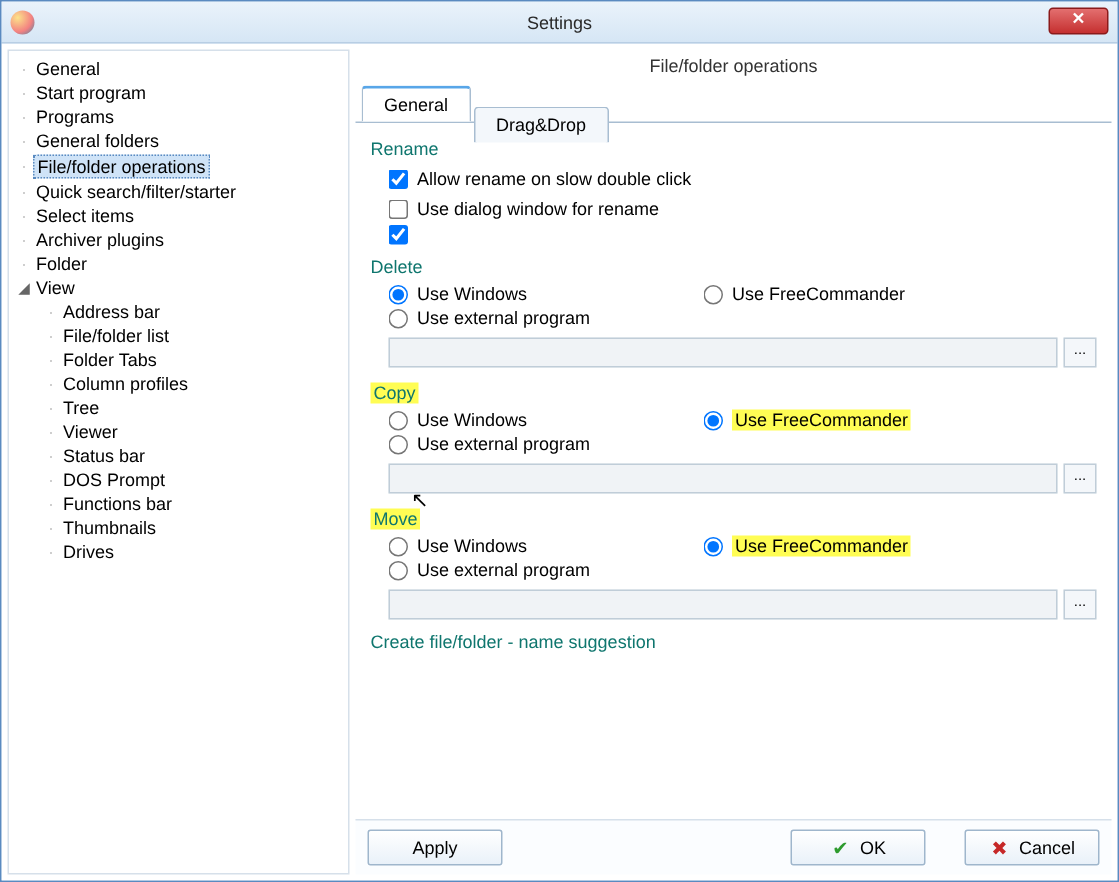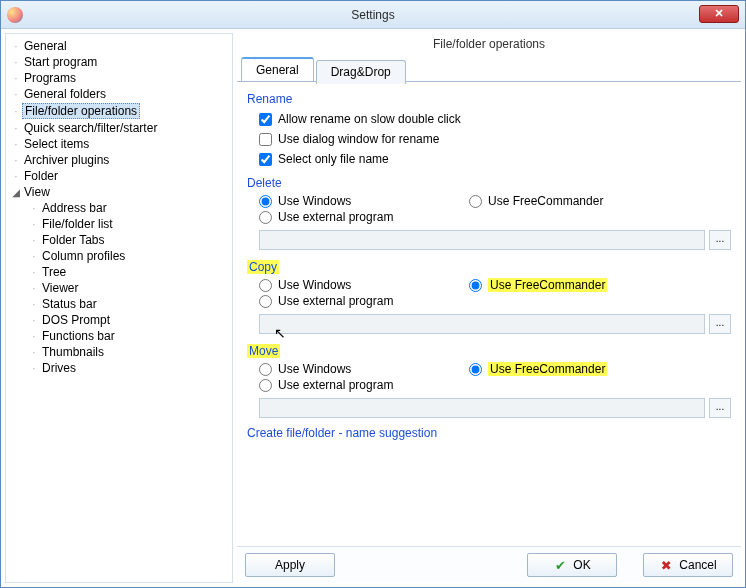--- a/index.html
+++ b/index.html
@@ -112,39 +112,39 @@
   }
   .tab {
     padding: 4px 14px;
     border: 1px solid #a8bdd1;
     border-bottom: none;
     background: #f3f7fb;
     margin-right: 2px;
     border-radius: 3px 3px 0 0;
     cursor: default;
     position: relative;
-    top: 3px;
+    top: 14px;
   }
   .tab.active {
     background: #fff;
     border-top: 2px solid #58a6e8;
     top: 0;
   }
   .tab-body {
     flex: 1;
     background: #fff;
     padding: 8px 10px;
     overflow: auto;
   }
   .group {
     margin-bottom: 8px;
   }
   .group-title {
     margin: 2px 0 4px 0;
-    color: #1d4ed8;
+    color: #0f766e;
   }
   .group-title.hl {
     background: #fffd54;
     display: inline-block;
     padding: 0 2px;
   }
   .check-row, .radio-row {
     display: flex;
     align-items: center;
     margin: 2px 0 2px 12px;
@@ -389,21 +389,20 @@
         <label class="check-row">
           <input type="checkbox" checked="" style="">
           <span>Allow rename on slow double click</span>
         </label>
         <label class="check-row">
           <input type="checkbox" style="">
           <span>Use dialog window for rename</span>
         </label>
         <label class="check-row">
           <input type="checkbox" checked="" style="">
-          <span>Select only file name</span>
         </label>
       </div>
 
       <div class="group">
         <div class="group-title">Delete</div>
         <div class="radio-grid">
           <label class="radio-cell">
             <input type="radio" name="del" checked="" style="">
             <span>Use Windows</span>
           </label>

